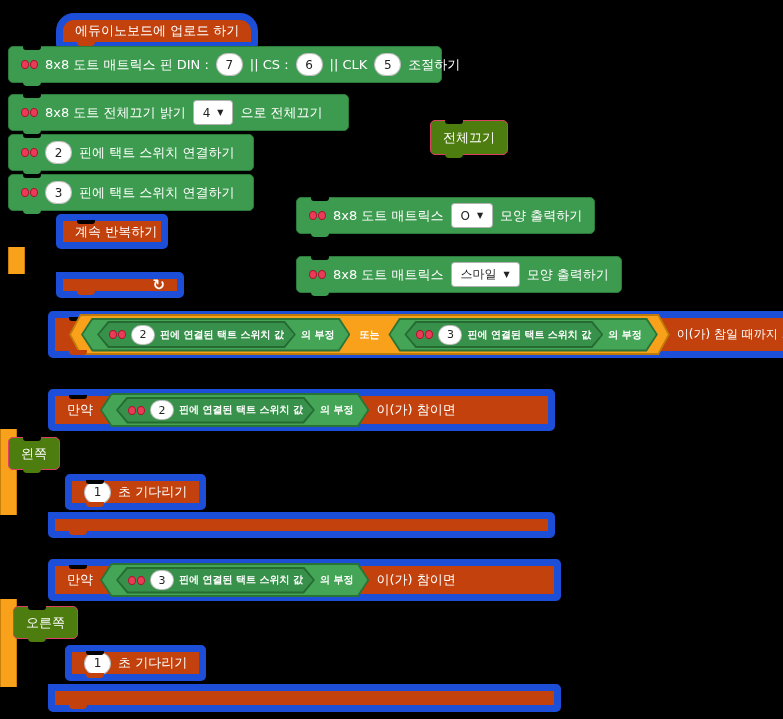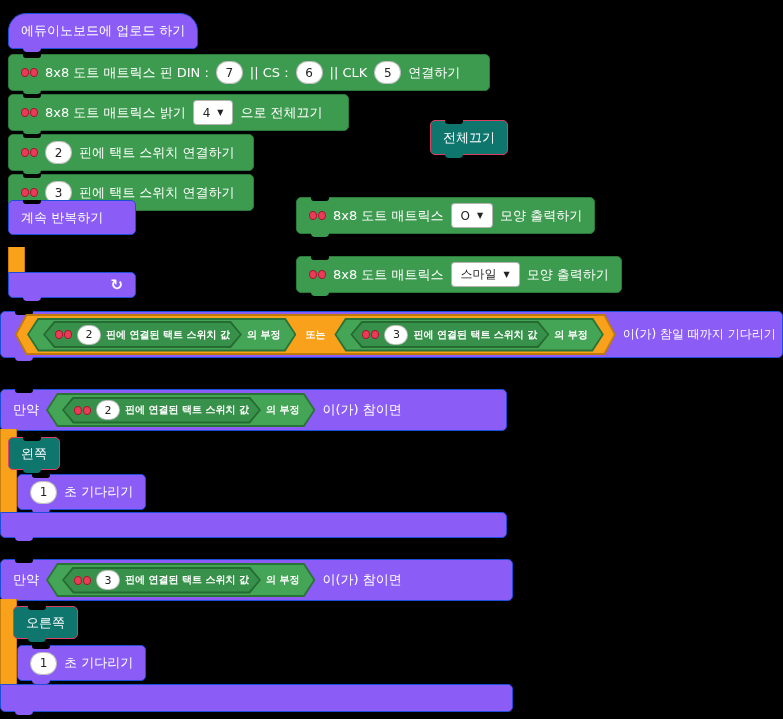--- a/index.html
+++ b/index.html
@@ -3,22 +3,22 @@
 <meta charset="utf-8">
 <style>
   * { margin:0; padding:0; box-sizing:border-box; }
   html,body { background:#000; }
   body { font-family:"DejaVu Sans","Liberation Sans",sans-serif; }
   #canvas { position:relative; width:783px; height:719px; background:#000; overflow:hidden; }
 
   .block { position:absolute; display:flex; align-items:center; gap:7px; padding:0 12px;
            border-radius:5px; color:#fff; font-size:13px; white-space:nowrap; }
   .green  { background:#3d9b4f; border:1px solid #2c7a3a; }
-  .orange { background:#8b5cf6; border:1px solid #1d4ed8; }
-  .pink   { background:#0f766e; border:1px solid #dd3f63; }
+  .orange { background:#c2410c; border:7px solid #1d4ed8;margin-left:48px; }
+  .pink   { background:#4d7c0f; border:1px solid #dd3f63; }
   .hat    { border-radius:18px 18px 5px 5px; }
 
   .lbl { color:#fff; }
   .lbl.sm { font-size:10px;font-weight:bold; }
 
   .oval { display:inline-flex; align-items:center; justify-content:center; min-width:27px; height:23px;
           padding:0 7px; background:#fff; border:1px solid rgba(0,0,0,.25); border-radius:999px;
           color:#222; font-size:12px; }
   .oval.sm { min-width:24px; height:20px; font-size:11px; }
 
@@ -54,40 +54,40 @@
 </style>
 </head>
 <body>
 
 <div id="canvas">
 
   <div class="block orange hat tb" style="left:8px;top:13px;height:36px">
     <span class="lbl">에듀이노보드에 업로드 하기</span>
   </div>
 
-  <div class="block green nt tb" style="left:8px;top:54px;width:482px;height:37px">
+  <div class="block green nt tb" style="left:8px;top:46px;width:434px;height:37px">
     <span class="ext-icon">
         <i></i>
         <i></i>
       </span>
     <span class="lbl">8x8 도트 매트릭스 핀 DIN :</span>
     <span class="oval">7</span>
     <span class="lbl">|| CS :</span>
     <span class="oval">6</span>
     <span class="lbl">|| CLK</span>
     <span class="oval">5</span>
-    <span class="lbl">연결하기</span>
+    <span class="lbl">조절하기</span>
   </div>
 
   <div class="block green nt tb" style="left:8px;top:94px;width:341px;height:37px">
     <span class="ext-icon">
         <i></i>
         <i></i>
       </span>
-    <span class="lbl">8x8 도트 매트릭스 밝기</span>
+    <span class="lbl">8x8 도트 전체끄기 밝기</span>
     <span class="dropdown">
       <span>4</span>
       <span class="dd-arrow">▼</span>
     </span>
     <span class="lbl">으로 전체끄기</span>
   </div>
 
   <div class="block green nt tb" style="left:8px;top:134px;width:246px;height:37px">
     <span class="ext-icon">
         <i></i>
@@ -99,21 +99,21 @@
 
   <div class="block green nt tb" style="left:8px;top:174px;width:246px;height:37px">
     <span class="ext-icon">
         <i></i>
         <i></i>
       </span>
     <span class="oval">3</span>
     <span class="lbl">핀에 택트 스위치 연결하기</span>
   </div>
 
-  <div class="block orange nt" style="left:8px;top:200px;width:128px;height:35px">
+  <div class="block orange nt" style="left:8px;top:214px;width:112px;height:35px">
     <span class="lbl">계속 반복하기</span>
   </div>
   <div class="spine" style="left:8px;top:247px;height:27px"></div>
   <div class="block orange tb" style="left:8px;top:272px;width:128px;height:26px;border-radius:0 5px 5px 5px">
     <span class="loop-arrow">↻</span>
   </div>
 
   <div class="block pink nt tb" style="left:430px;top:120px;height:35px">
     <span class="lbl">전체끄기</span>
   </div>

